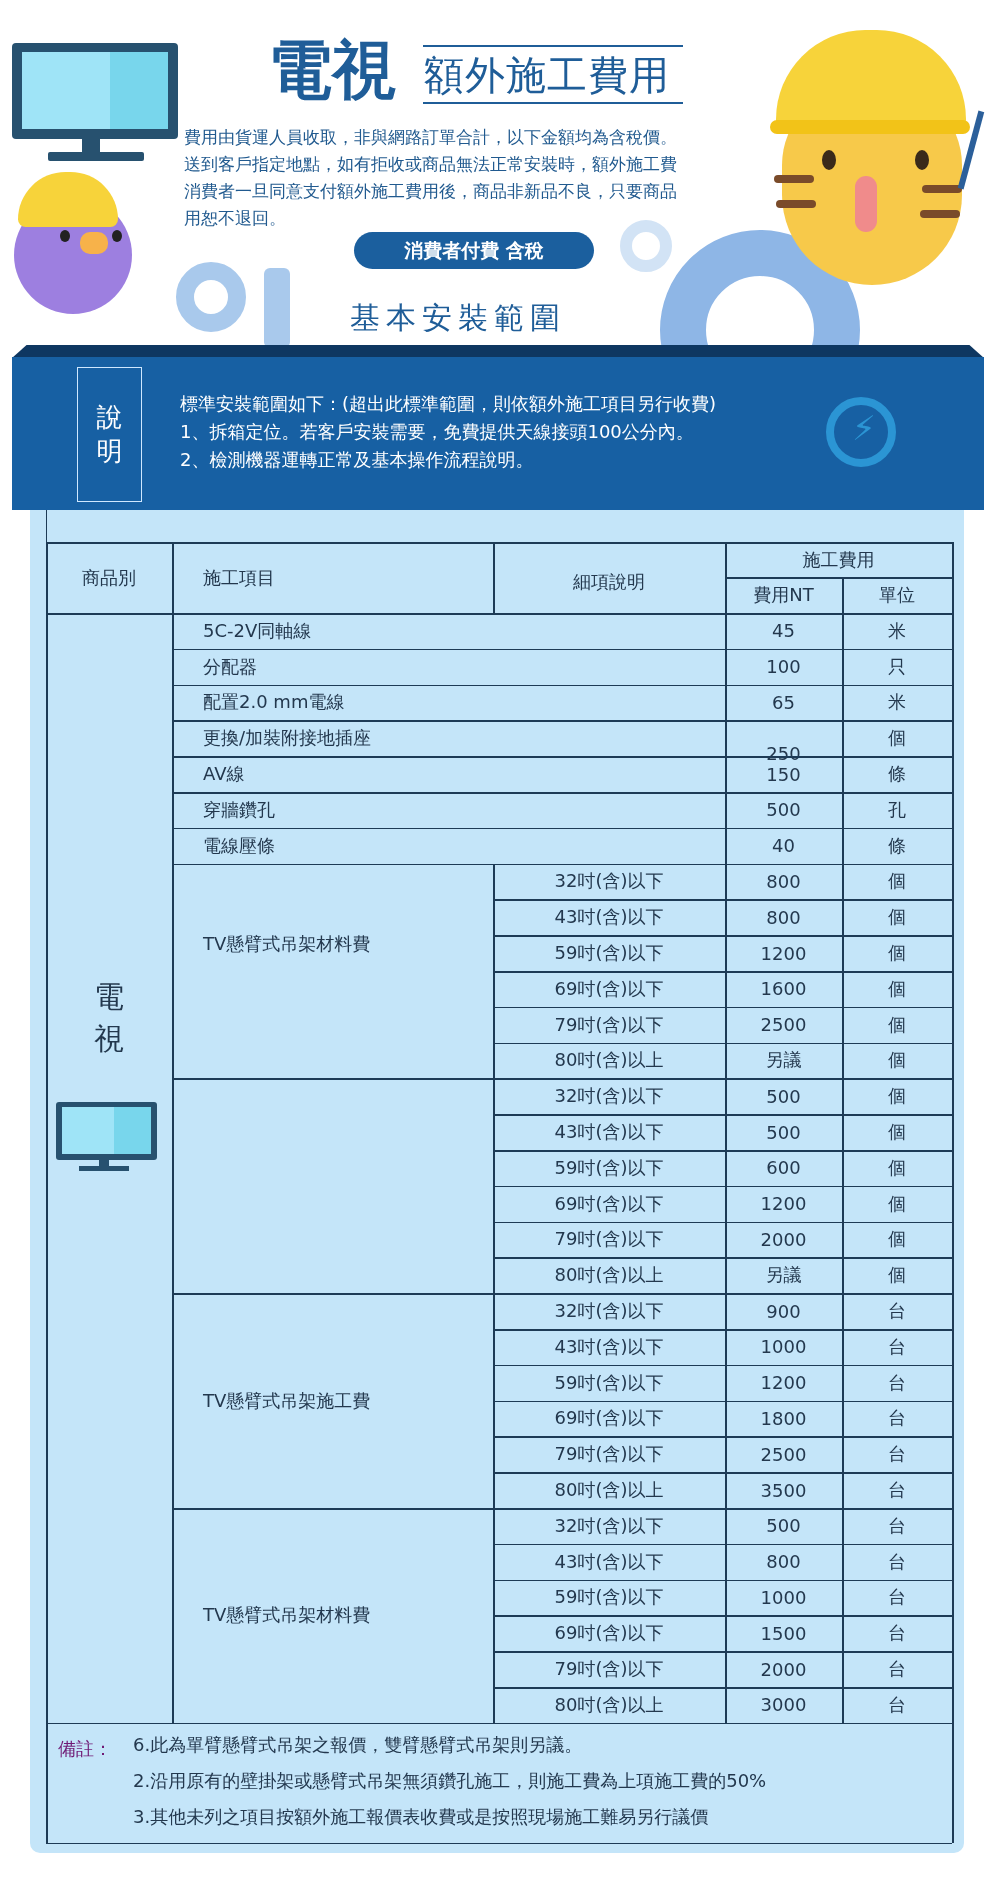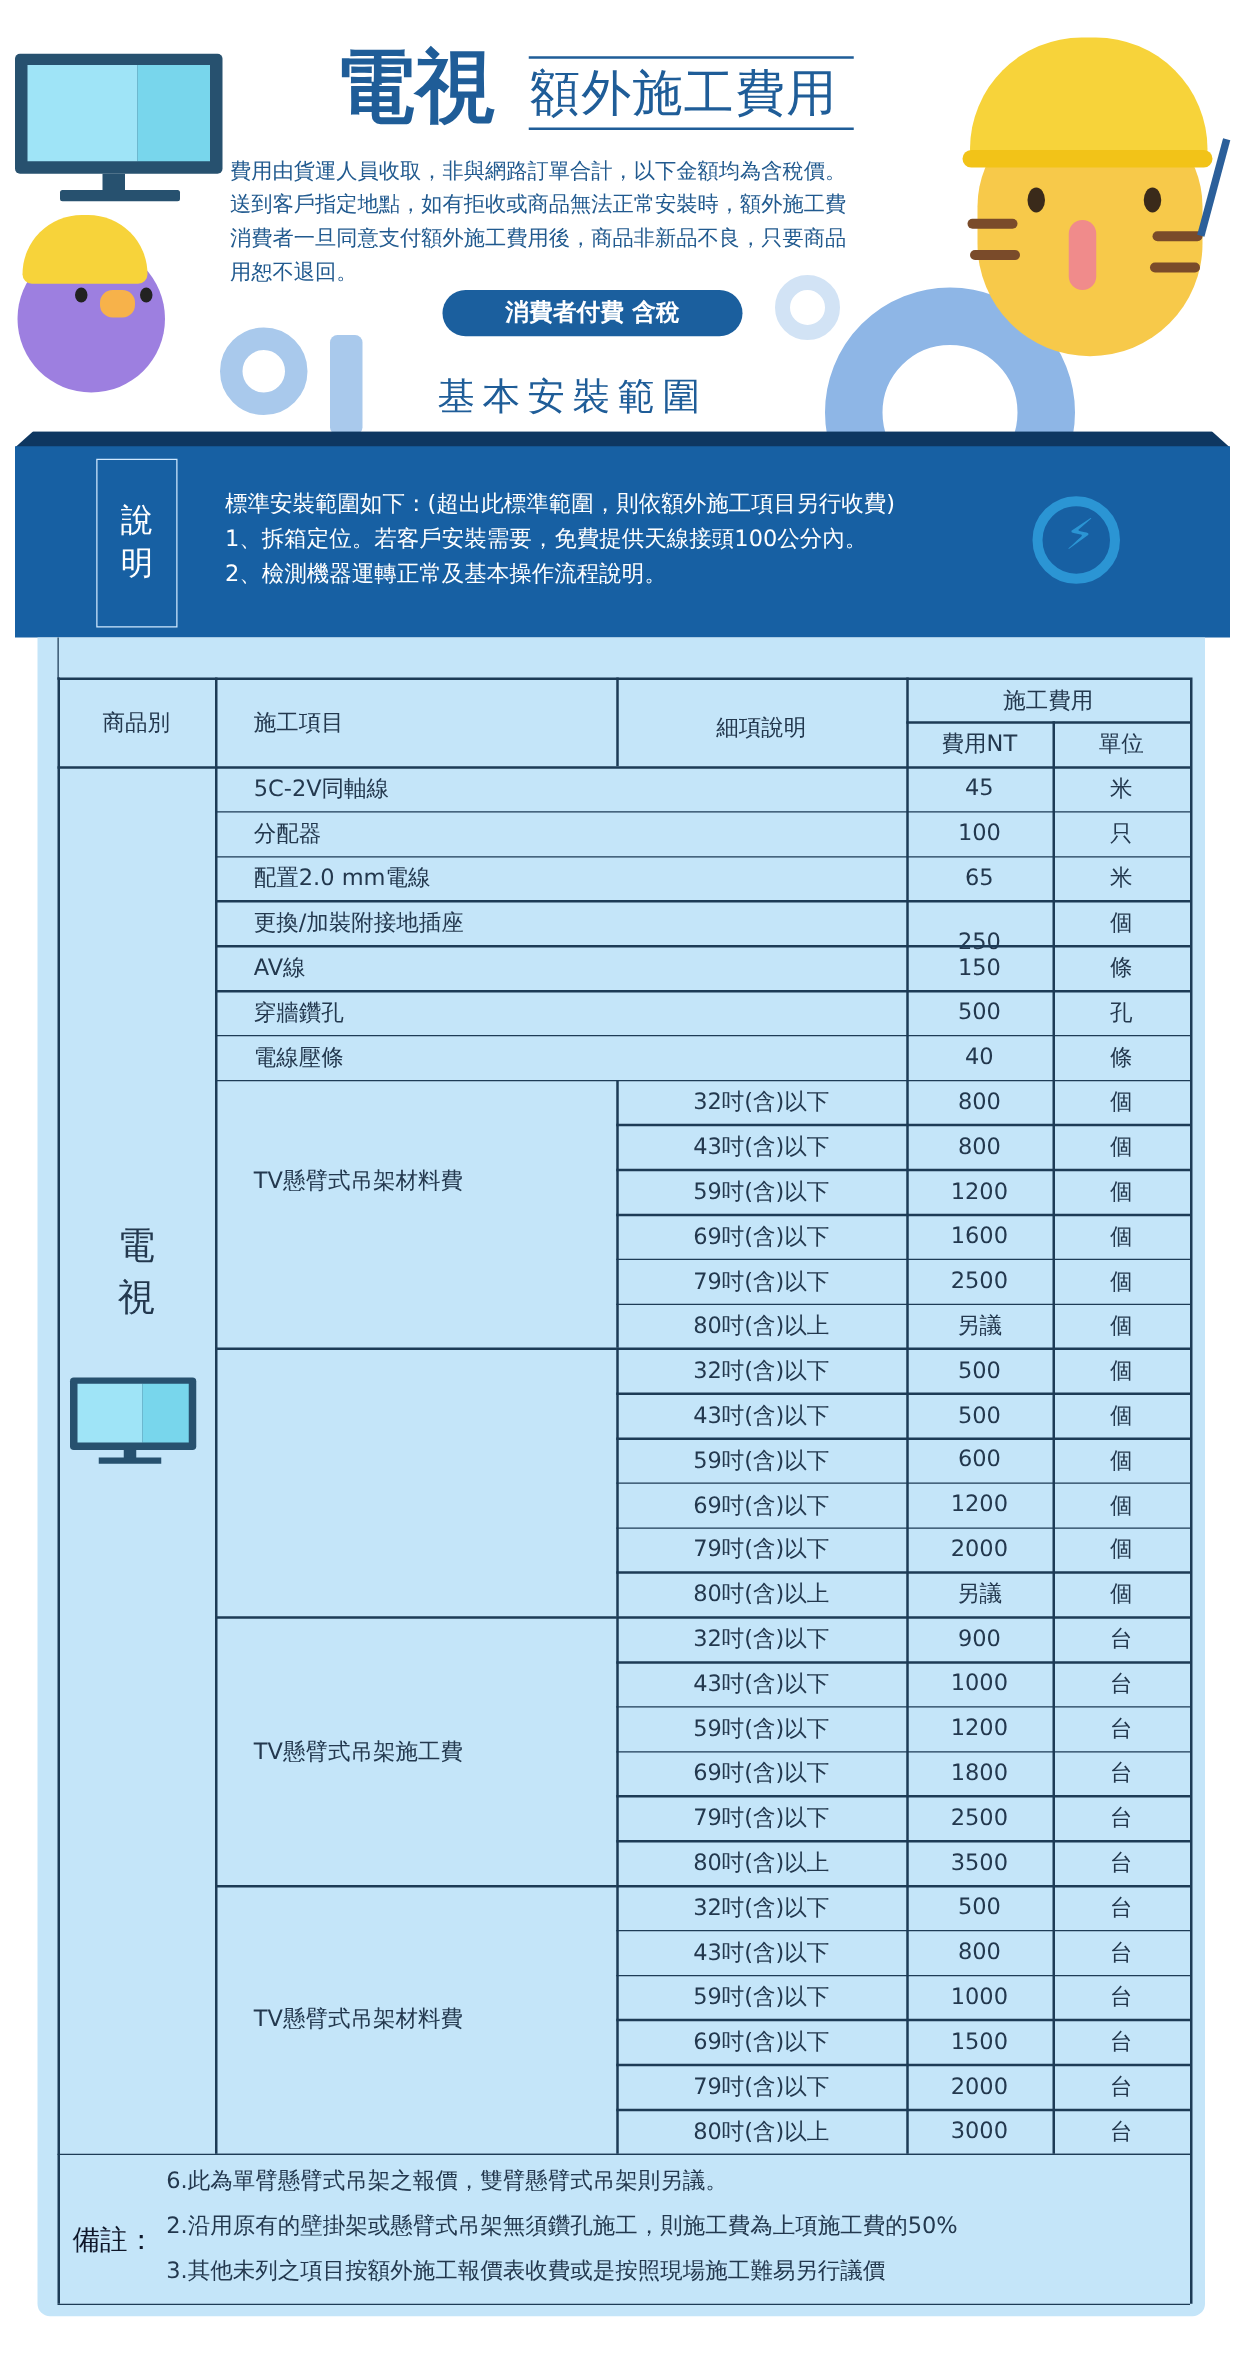--- a/index.html
+++ b/index.html
@@ -56,21 +56,21 @@
   .c-center { justify-content: center; }
   .c-left { justify-content: flex-start; padding-left: 31px; }
 
   .cat-label { position: absolute; left: 46px; width: 126px; font-size: 30px; line-height: 42px; text-align: center; color: #23384e; }
   .tbl-tv { position: absolute; left: 56px; top: 1102px; width: 101px; height: 58px; background: #27516f; border-radius: 3px; }
   .tbl-tv .l { position: absolute; left: 6px; top: 5px; width: 52px; height: 47px; background: #9fe4f7; }
   .tbl-tv .r { position: absolute; left: 58px; top: 5px; width: 37px; height: 47px; background: #78d6ec; }
   .tbl-tv-neck { position: absolute; left: 99px; top: 1160px; width: 10px; height: 8px; background: #27516f; }
   .tbl-tv-base { position: absolute; left: 79px; top: 1166px; width: 50px; height: 5px; background: #27516f; }
 
-  .remarks-label { left: 58px; top: 1775px; font-size: 22px; line-height: 36px; color: #0f172a; }
+  .remarks-label { left: 58px; top: 1731px; font-size: 18px; line-height: 36px; color: #701a75; }
   .remarks { left: 133px; top: 1727px; font-size: 18px; line-height: 36px; color: #23384e; white-space: nowrap; }
 </style>
 </head>
 <body>
 
 <div class="abs monitor">
   <div class="scr-l"></div>
     <div class="scr-r"></div>
 </div>
 <div class="abs mon-neck"></div>

